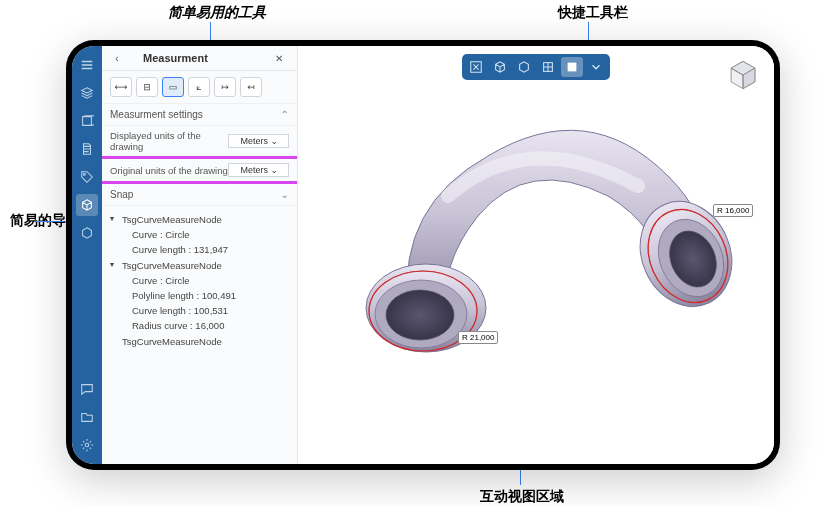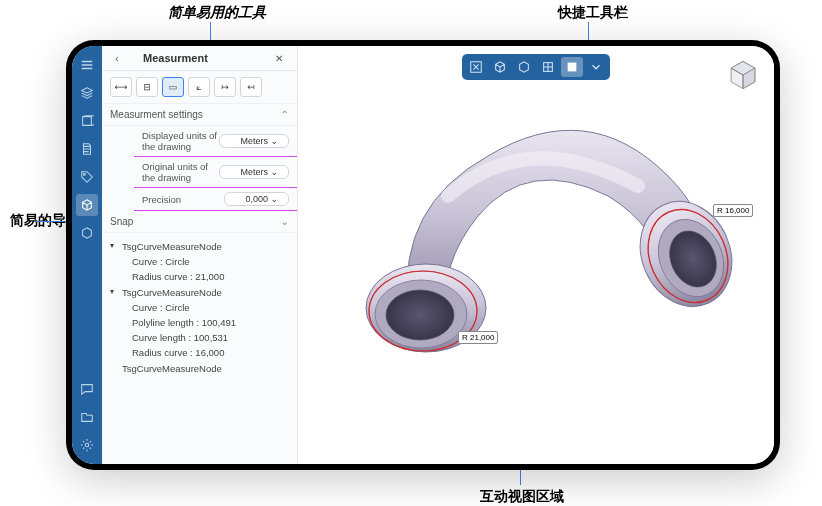--- a/index.html
+++ b/index.html
@@ -125,29 +125,28 @@
   border-bottom:1px solid #eef0f2;
 }
 .section-head .chev { margin-left:auto; font-size:10px; color:#888; cursor:pointer;}
 
 .setting-row {
   display:flex;
   align-items:center;
   padding:4px 8px;
   font-size:9.5px;
   color:#555;
-  border-bottom:1px solid #d946ef;
-  margin-left:32px;
+  border-bottom:3px solid #d946ef;
 }
 .setting-row .lbl { flex:1; }
 .setting-select {
   font-size:9px;
   border:1px solid #d0d5dd;
-  border-radius:6px;
-  padding:1px 10px 1px 20px;
+  border-radius:0;
+  padding:1px 10px 1px 11px;
   background:#fff;
   color:#333;
   min-width:44px;
   position:relative;
 }
 
 .tree {
   padding:6px 8px;
   font-size:9.5px;
   line-height:1.6;
@@ -309,37 +308,33 @@
       </div>
 
       <div class="setting-row">
         <span class="lbl">Displayed units of the drawing</span>
         <span class="setting-select"><span>Meters</span> ⌄</span>
       </div>
       <div class="setting-row">
         <span class="lbl">Original units of the drawing</span>
         <span class="setting-select"><span>Meters</span> ⌄</span>
       </div>
-      <div class="setting-row">
-        <span class="lbl">Precision</span>
-        <span class="setting-select"><span>0,000</span> ⌄</span>
-      </div>
 
       <div class="section-head">
         <span>Snap</span>
         <span class="chev">⌄</span>
       </div>
 
       <div class="tree">
         <div class="tree-node">
             <span class="arrow">▾</span>
             <span>TsgCurveMeasureNode</span>
           </div>
         <div class="tree-child">Curve : Circle</div>
-        <div class="tree-child">Radius curve : 21,000</div>
+        <div class="tree-child">Curve length : 131,947</div>
 
         <div class="tree-node">
             <span class="arrow">▾</span>
             <span>TsgCurveMeasureNode</span>
           </div>
         <div class="tree-child">Curve : Circle</div>
         <div class="tree-child">Polyline length : 100,491</div>
         <div class="tree-child">Curve length : 100,531</div>
         <div class="tree-child">Radius curve : 16,000</div>
 

